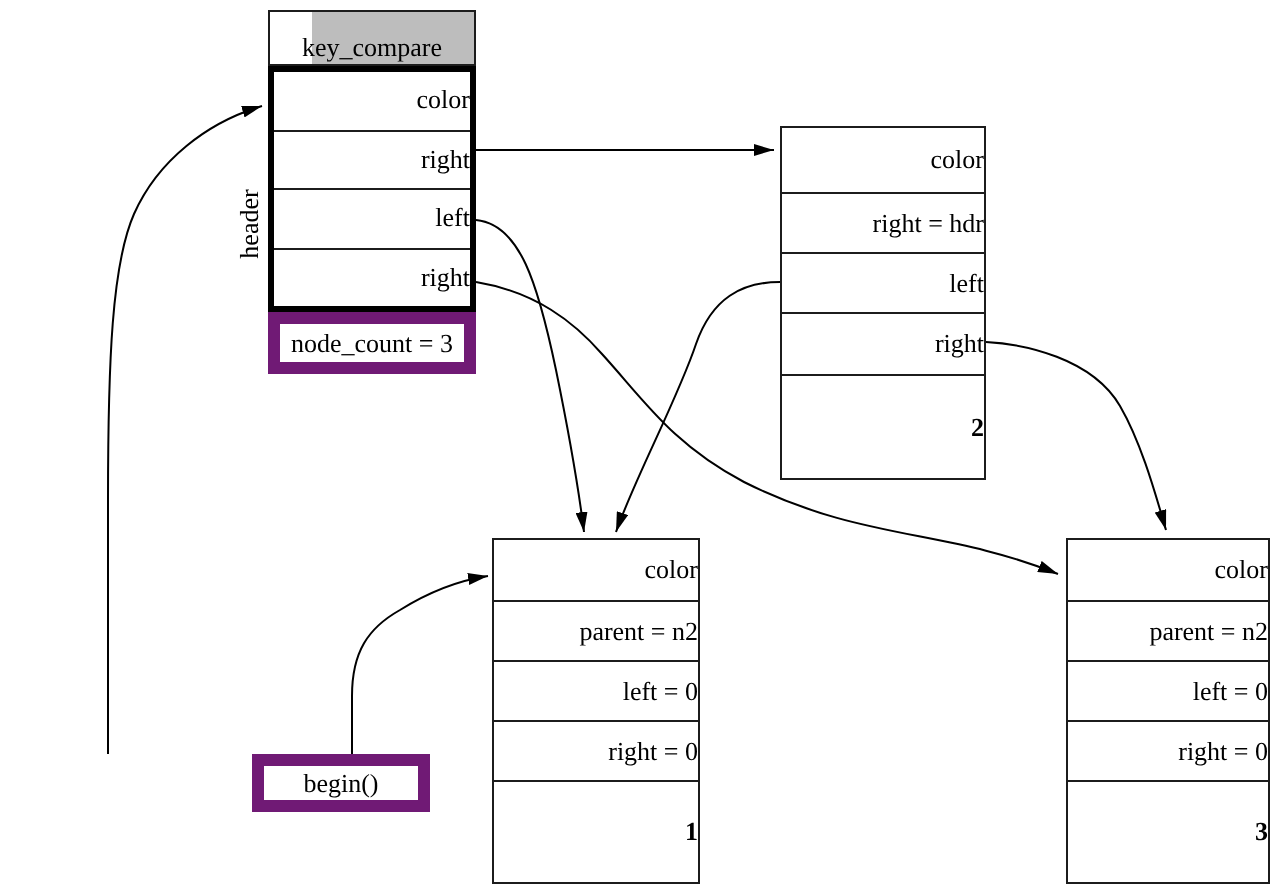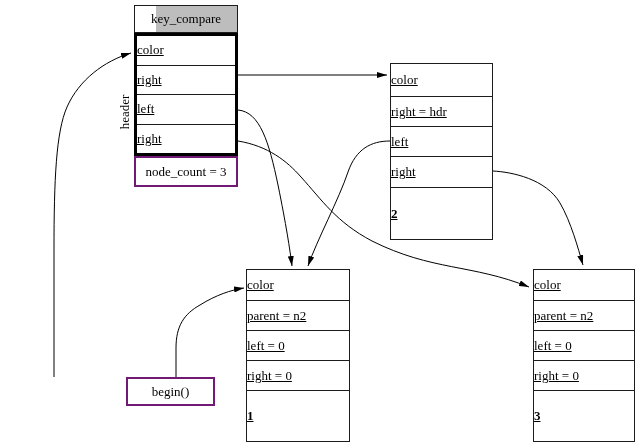--- a/index.html
+++ b/index.html
@@ -3,32 +3,32 @@
 <meta charset="utf-8">
 <style>
   html,body{margin:0;padding:0;background:#fff;}
   #stage{
     position:relative;width:640px;height:446px;background:#ffffff;
     font-family:"Liberation Serif","DejaVu Serif",serif;
     font-size:13px;color:#000;overflow:hidden;
   }
   .box{position:absolute;background:#fff;border:1px solid #1c1c1c;box-sizing:border-box;
        display:flex;flex-direction:column;}
-  .row{display:flex;align-items:center;justify-content:flex-start;
-       border-top:1px solid #1c1c1c;box-sizing:border-box;text-decoration:underline;}
+  .row{display:flex;align-items:center;justify-content:flex-end;
+       border-top:1px solid #1c1c1c;box-sizing:border-box;}
   .row:first-child{border-top:none;}
   .num{font-weight:bold;}
   .thickbox{position:absolute;border:3px solid #000;background:#fff;box-sizing:border-box;
        display:flex;flex-direction:column;}
   .thickbox .row{flex:1;}
   .kcbox{position:absolute;border:1px solid #1c1c1c;background:#bdbdbd;box-sizing:border-box;
-       display:flex;align-items:center;justify-content:center;}
+       display:flex;align-items:flex-end;justify-content:center;}
   .kc-white{position:absolute;left:0;top:0;width:21px;height:100%;background:#fff;}
   .kc-text{position:relative;z-index:1;}
-  .simplebox{position:absolute;border:2px solid #701a75;background:#fff;box-sizing:border-box;
+  .simplebox{position:absolute;border:6px solid #701a75;background:#fff;box-sizing:border-box;
        display:flex;align-items:center;justify-content:center;}
   .rot-label{position:absolute;left:99px;top:103px;width:54px;height:18px;
        transform:rotate(-90deg);text-align:center;font-size:13px;}
   svg.edges{position:absolute;left:0;top:0;width:640px;height:446px;pointer-events:none;}
   svg.edges path{fill:none;stroke:#000;stroke-width:1;}
 </style>
 </head>
 <body>
 
 <div id="stage">

